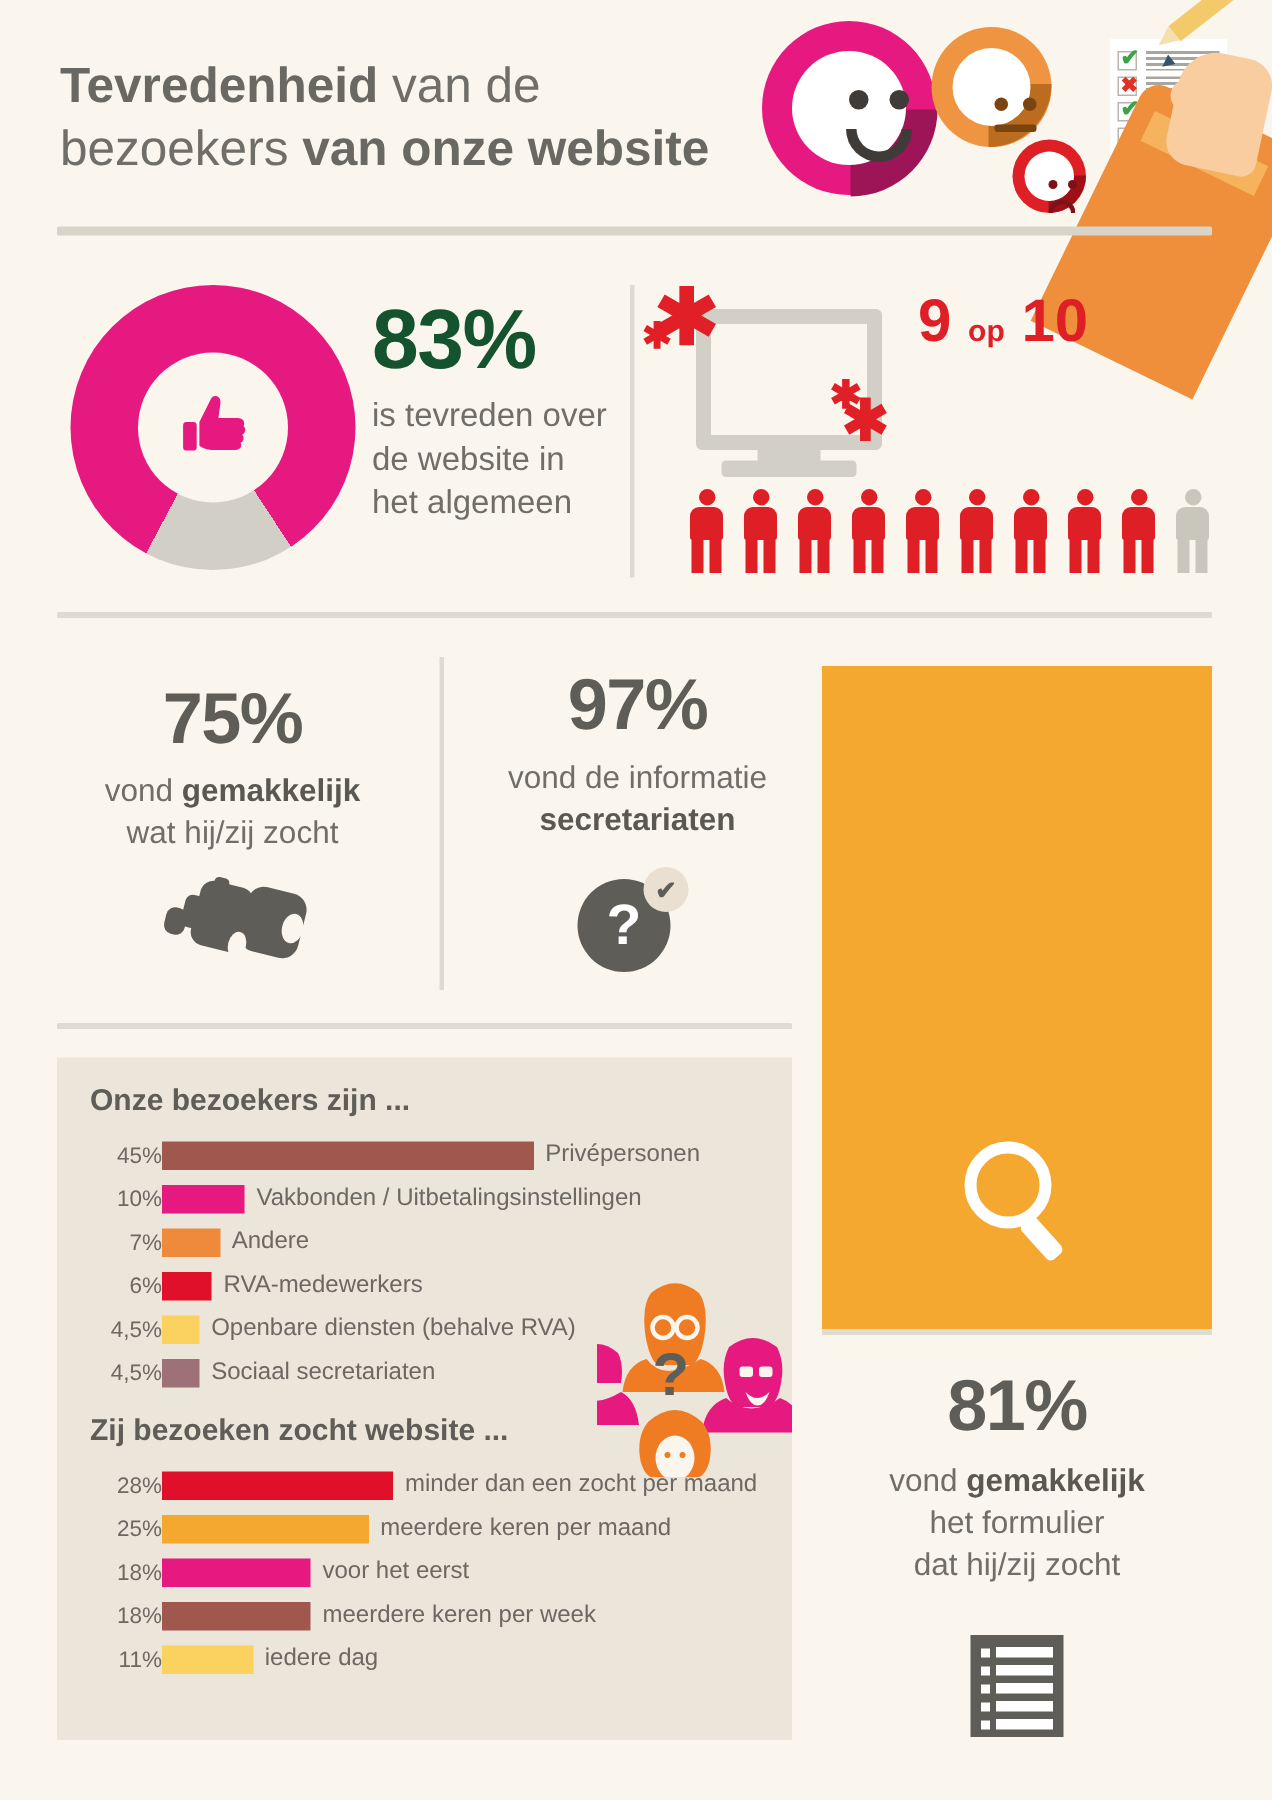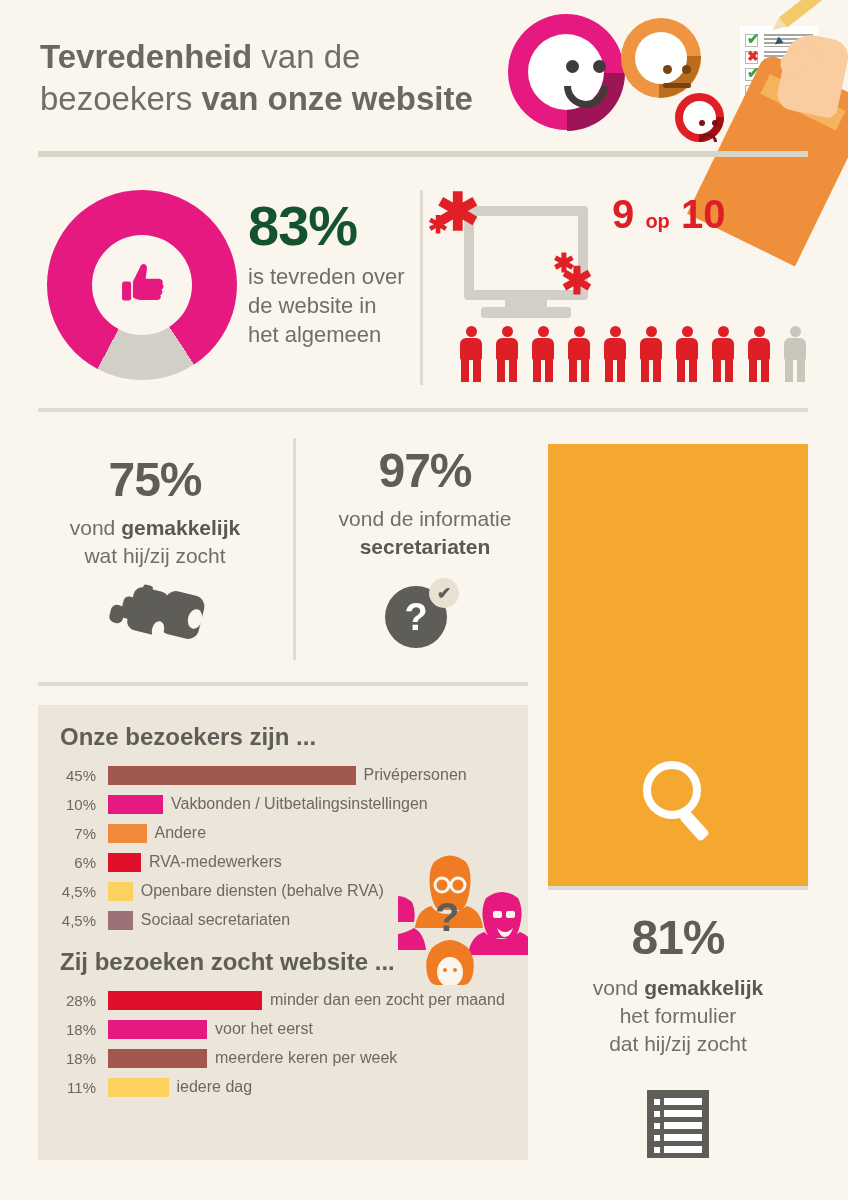--- a/index.html
+++ b/index.html
@@ -178,23 +178,23 @@
   .orange-panel .big { font-size: 54px; font-weight: 700; line-height: 60px; letter-spacing: -1px; }
   .orange-panel .sub { font-size: 24px; line-height: 34px; margin-top: 14px; }
   .orange-panel .sub b { font-weight: 700; }
   .magnifier { position: absolute; left: 50%; margin-left: -42px; bottom: 40px; width: 84px; height: 90px; }
 
   
   .chart-panel {
     position: absolute; left: 38px; top: 705px; width: 490px; height: 455px;
     background: #ece5da;
   }
-  .chart-title { font-size: 24px; font-weight: 700; color: #5f5d57; }
+  .chart-title { font-size: 20px; font-weight: 700; color: #5f5d57; }
   .bar-row { display: flex; align-items: center; height: 24px; margin-bottom: 5px; }
-  .bar-pct { width: 62px; text-align: right; padding-right: 12px; font-size: 15px; color: #6b6962; }
+  .bar-pct { width: 62px; text-align: right; padding-right: 0; font-size: 15px; color: #6b6962; }
   .bar { height: 19px; }
   .bar-label { font-size: 16px; color: #6b6962; padding-left: 8px; white-space: nowrap; }
 
   
   .faces { position: absolute; left: 398px; top: 850px; width: 130px; height: 135px; }
   .qm-gray { position: absolute; left: 435px; top: 895px; font-size: 40px; font-weight: 700; color: #5f5d57; }
 
   
   .stat-81 { position: absolute; left: 548px; top: 910px; width: 260px; text-align: center; }
   .stat-81 .sub { font-size: 21px; line-height: 28px; color: #706e68; margin-top: 8px; }
@@ -488,20 +488,25 @@
           <div class="bar" style="width: 24.75px; background: rgb(158, 112, 120);"></div>
           <div class="bar-label">Sociaal secretariaten</div>
         </div>
       </div>
     <div class="chart-title" style="margin:16px 0 12px 22px;">Zij bezoeken zocht website ...</div>
     <div id="chart1" style="margin-left:8px;">
         <div class="bar-row">
           <div class="bar-pct">28%</div>
           <div class="bar" style="width: 154px; background: rgb(224, 16, 42);"></div>
           <div class="bar-label">minder dan een zocht per maand</div>
+        </div>
+        <div class="bar-row">
+          <div class="bar-pct">25%</div>
+          <div class="bar" style="width: 137.5px; background: rgb(245, 168, 48);"></div>
+          <div class="bar-label">meerdere keren per maand</div>
         </div>
         <div class="bar-row">
           <div class="bar-pct">18%</div>
           <div class="bar" style="width: 99px; background: rgb(229, 25, 127);"></div>
           <div class="bar-label">voor het eerst</div>
         </div>
         <div class="bar-row">
           <div class="bar-pct">18%</div>
           <div class="bar" style="width: 99px; background: rgb(160, 88, 78);"></div>
           <div class="bar-label">meerdere keren per week</div>

